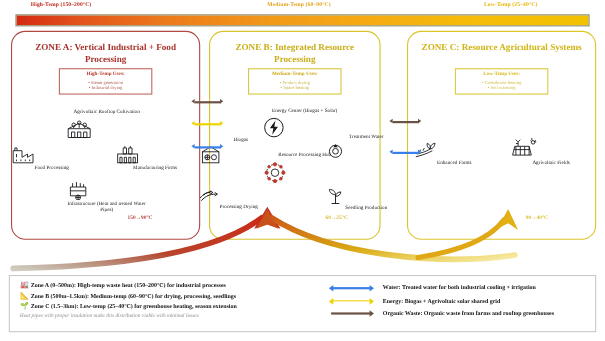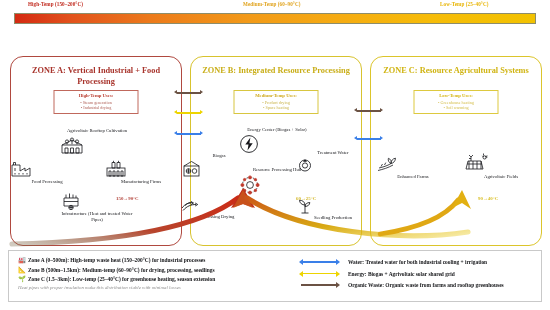--- a/index.html
+++ b/index.html
@@ -24,24 +24,23 @@
     letter-spacing:.1px;white-space:nowrap;
   }
   .tl-high{left:28px;color:#c0271b;}
   .tl-med{left:243px;color:#e0a21a;}
   .tl-low{left:440px;color:#e8b400;}
 
   
   .zone{
     position:absolute;border:1.3px solid;border-radius:13px;background:transparent;
     box-sizing:border-box;
-    margin-top:28px;
   }
   #zone-a{left:10px;top:28px;width:172px;height:190px;border-color:#b0493f;}
-  #zone-b{left:190px;top:28px;width:172px;height:190px;border-color:#d8c32e;}
+  #zone-b{left:190px;top:28px;width:156px;height:190px;border-color:#d8c32e;}
   #zone-c{left:370px;top:28px;width:172px;height:190px;border-color:#dcc52b;}
 
   .zone-title{
     position:absolute;left:6px;right:6px;top:8px;text-align:center;
     font-size:8.3px;font-weight:bold;line-height:11px;
   }
   #zone-a .zone-title{color:#a8342c;}
   #zone-b .zone-title{color:#c9ae18;}
   #zone-c .zone-title{color:#d0b411;}
 

